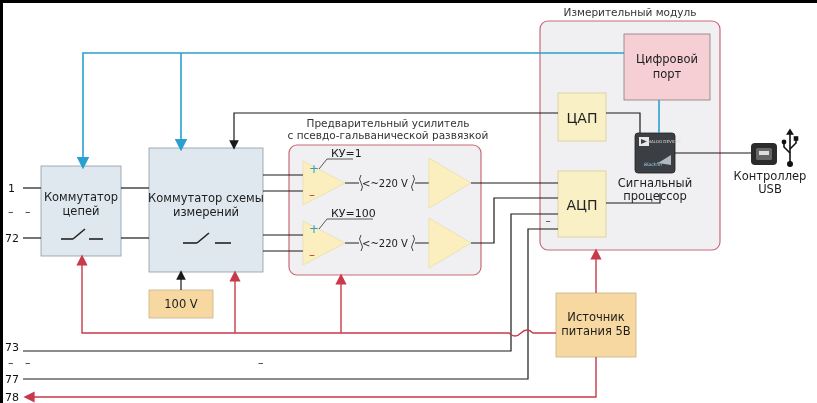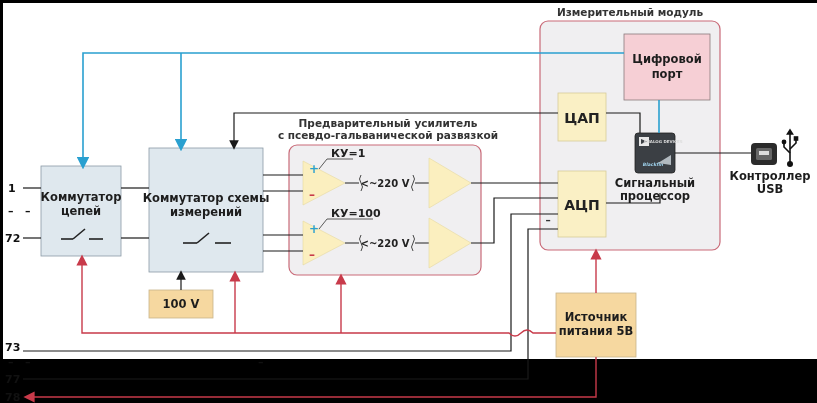--- a/index.html
+++ b/index.html
@@ -2,23 +2,22 @@
 <html><head>
   <meta charset="utf-8">
   <style>
     html, body { margin: 0; padding: 0; }
     body {
       width: 817px; height: 403px; position: relative; overflow: hidden;
       background: #000;
       font-family: "DejaVu Sans", sans-serif;
     }
     #canvas {
-      position: absolute; left: 3px; top: 3px; width: 814px; height: 356px;
+      position: absolute; left: 3px; top: 3px; width: 814px; height: 400px;
       background: #ffffff;
-      font-weight: bold;
     }
     svg#diagram { position: absolute; left: 0; top: 0; }
     .lbl { font-family: "DejaVu Sans", sans-serif; fill: #222; }
     .box-text { font-size: 11.5px; fill: #1d1d1d; }
     .small { font-size: 10.5px; fill: #333; }
     .pin { font-size: 11px; fill: #111; }
   </style>
 </head>
 <body>
 

